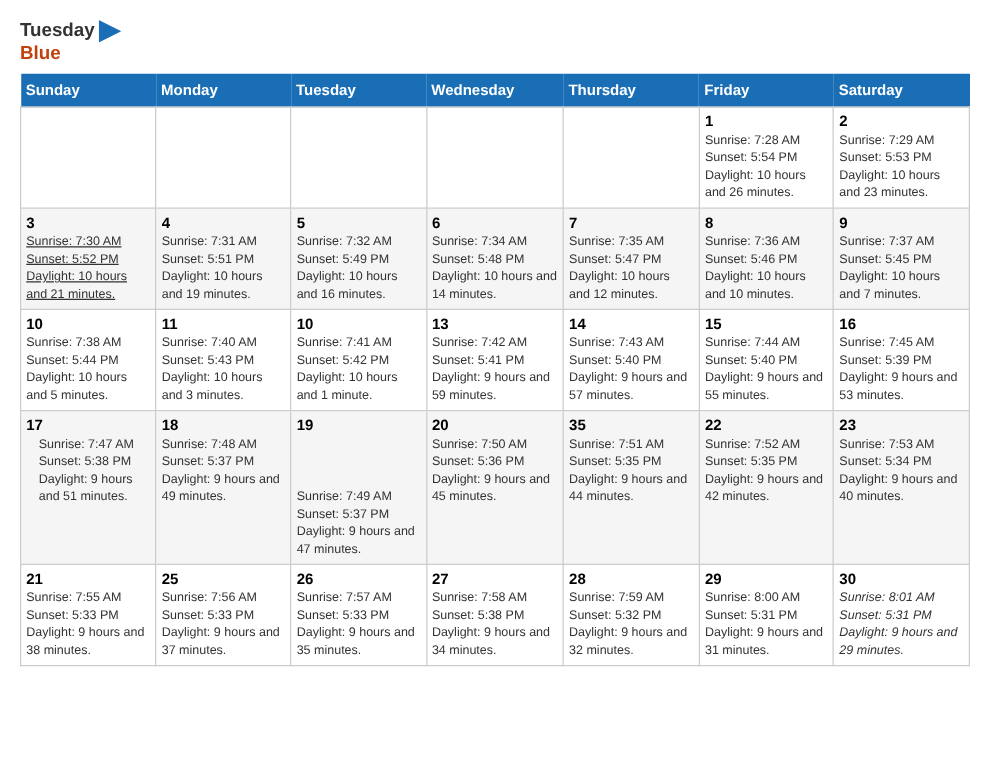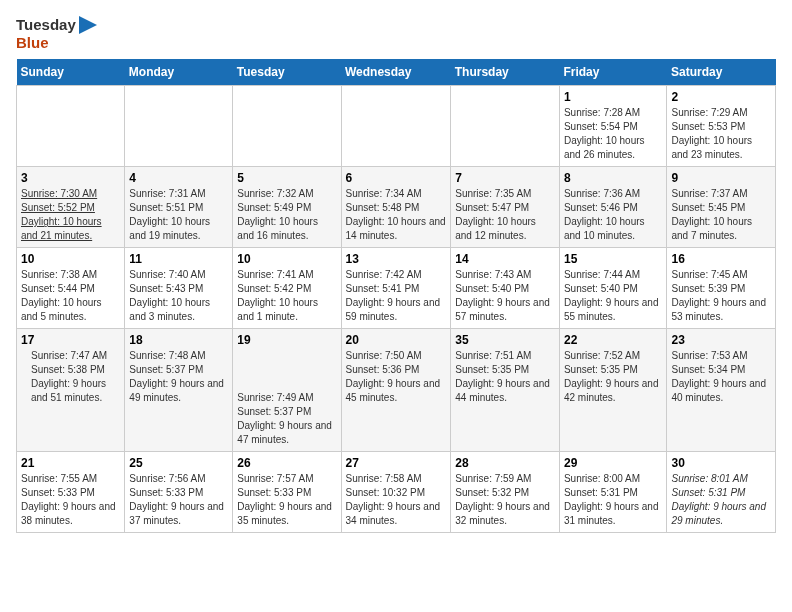--- a/index.html
+++ b/index.html
@@ -272,21 +272,21 @@
         </td>
         <td>
           <div class="day-num">26</div>
           <div class="day-info" style="white-space: pre-line;">Sunrise: 7:57 AM
 Sunset: 5:33 PM
 Daylight: 9 hours and 35 minutes.</div>
         </td>
         <td>
           <div class="day-num">27</div>
           <div class="day-info" style="white-space: pre-line;">Sunrise: 7:58 AM
-Sunset: 10:32 PM
+Sunset: 5:38 PM
 Daylight: 9 hours and 34 minutes.</div>
         </td>
         <td>
           <div class="day-num">28</div>
           <div class="day-info" style="white-space: pre-line;">Sunrise: 7:59 AM
 Sunset: 5:32 PM
 Daylight: 9 hours and 32 minutes.</div>
         </td>
         <td>
           <div class="day-num">29</div>

